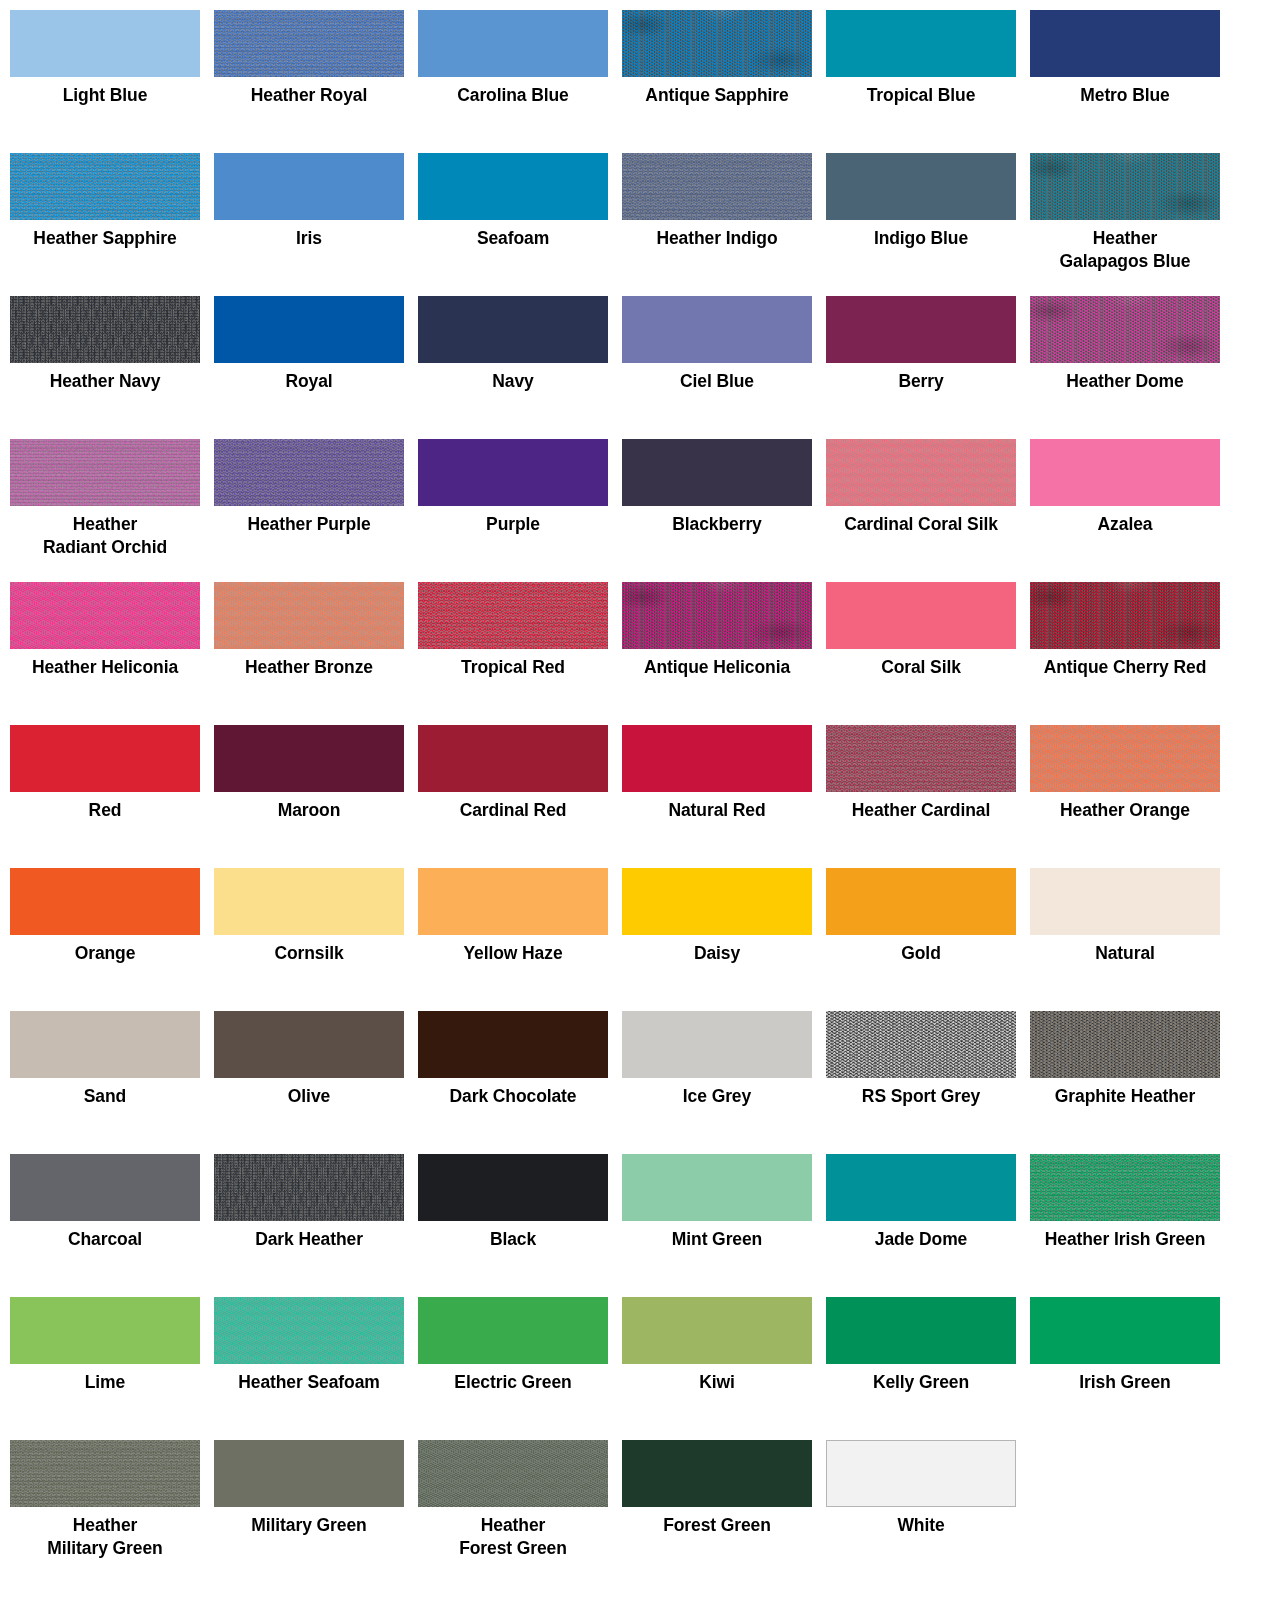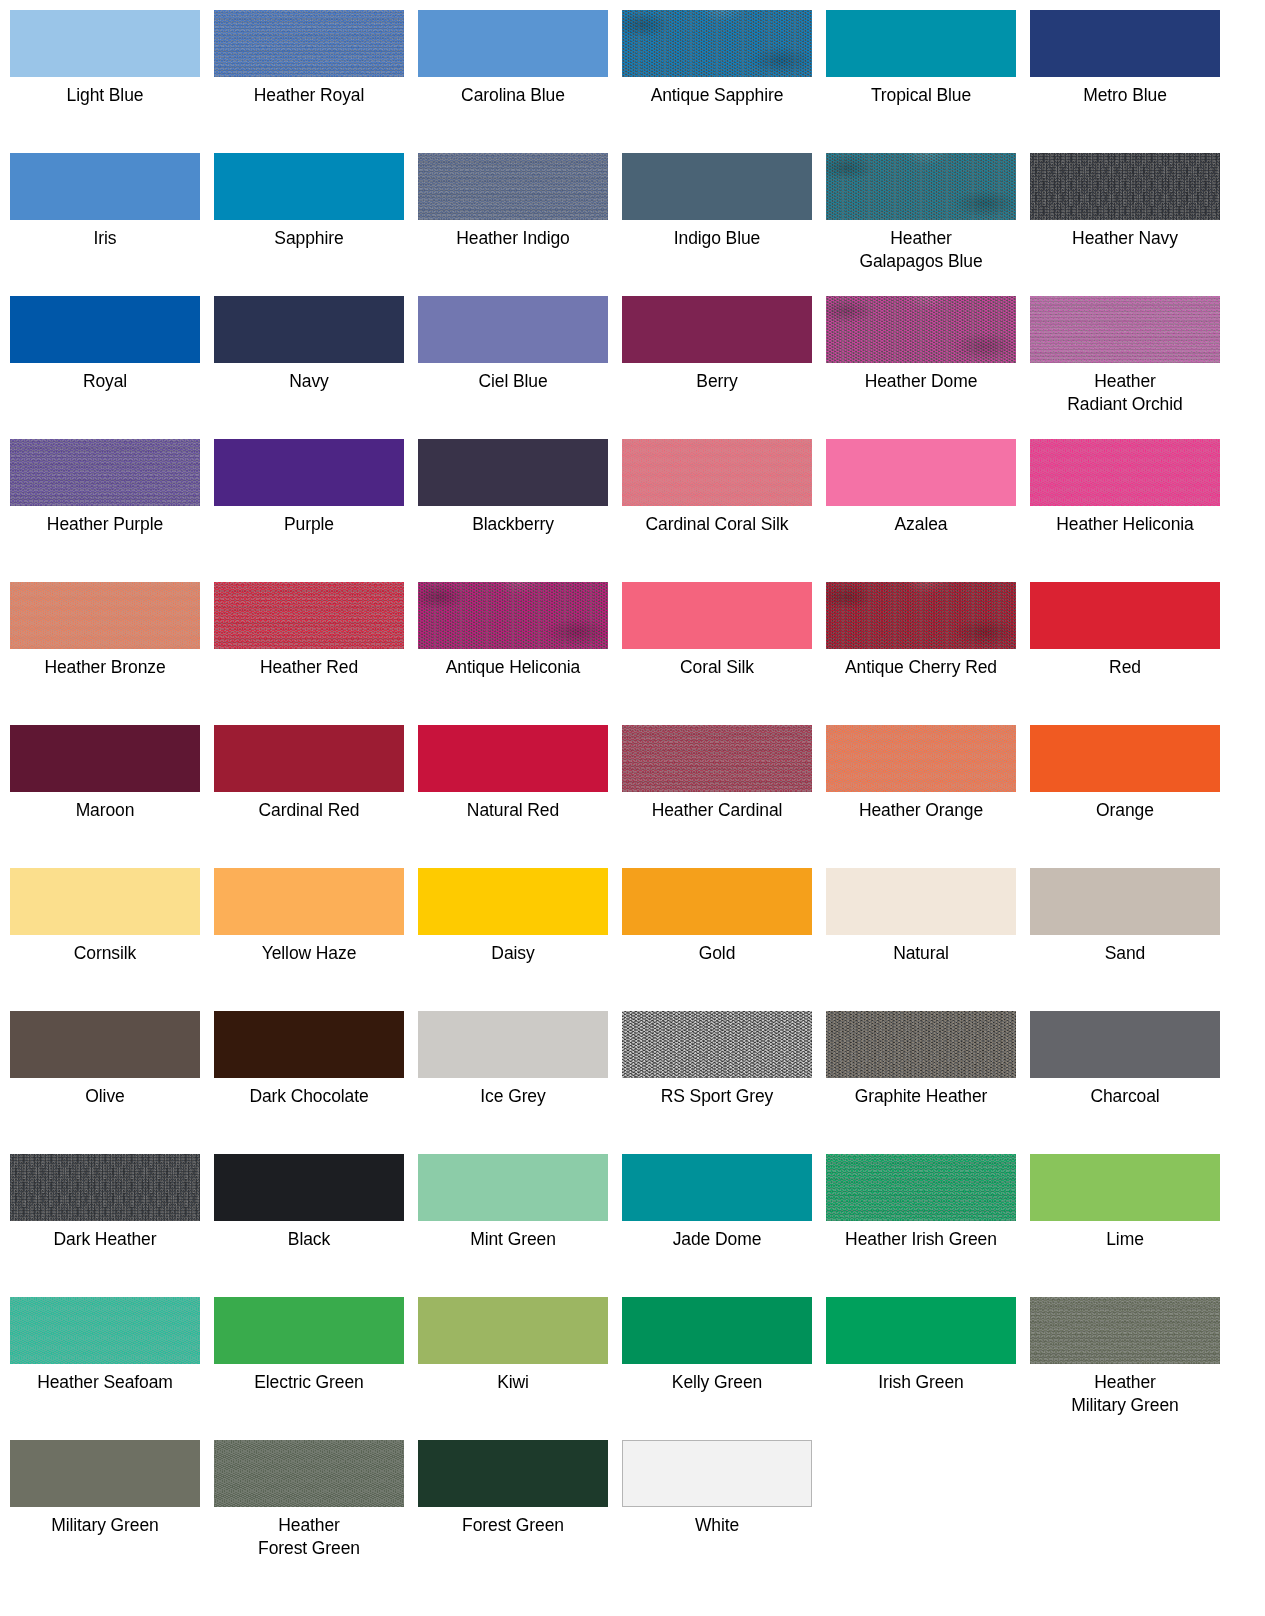--- a/index.html
+++ b/index.html
@@ -8,20 +8,21 @@
     margin: 0; padding: 0;
     background: #ffffff;
     font-family: "Liberation Sans", sans-serif;
   }
   #chart {
     position: relative;
     width: 1265px;
     height: 1592px;
     background: #ffffff;
     overflow: hidden;
+    font-weight: bold;
   }
   .grid {
     display: grid;
     grid-template-columns: repeat(6, 204px);
     grid-auto-rows: 143px;
     padding: 10px 0 0 10px;
     column-gap: 0;
     row-gap: 0;
   }
   .cell {
@@ -169,26 +170,30 @@
       </div>
       <div class="cell">
         <div class="swatch" title="Tropical Blue" style="background: rgb(0, 146, 170);"></div>
         <div class="label">Tropical Blue</div>
       </div>
       <div class="cell">
         <div class="swatch" title="Metro Blue" style="background: rgb(36, 59, 120);"></div>
         <div class="label">Metro Blue</div>
       </div>
       <div class="cell">
+        <div class="swatch tex knit" title="Heather Sapphire" style="background: rgb(27, 150, 214);"></div>
+        <div class="label">Heather Sapphire</div>
+      </div>
+      <div class="cell">
         <div class="swatch" title="Iris" style="background: rgb(77, 139, 204);"></div>
         <div class="label">Iris</div>
       </div>
       <div class="cell">
         <div class="swatch" title="Sapphire" style="background: rgb(0, 137, 184);"></div>
-        <div class="label">Sapphire</div>
+        <div class="label">Seafoam</div>
       </div>
       <div class="cell">
         <div class="swatch tex knit" title="Heather Indigo" style="background: rgb(92, 109, 146);"></div>
         <div class="label">Heather Indigo</div>
       </div>
       <div class="cell">
         <div class="swatch" title="Indigo Blue" style="background: rgb(74, 99, 117);"></div>
         <div class="label">Indigo Blue</div>
       </div>
       <div class="cell">
@@ -250,21 +255,21 @@
       <div class="cell">
         <div class="swatch tex jersey" title="Heather Heliconia" style="background: rgb(244, 51, 143);"></div>
         <div class="label">Heather Heliconia</div>
       </div>
       <div class="cell">
         <div class="swatch tex jersey" title="Heather Bronze" style="background: rgb(233, 129, 97);"></div>
         <div class="label">Heather Bronze</div>
       </div>
       <div class="cell">
         <div class="swatch tex knit" title="Heather Red" style="background: rgb(216, 42, 70);"></div>
-        <div class="label">Heather Red</div>
+        <div class="label">Tropical Red</div>
       </div>
       <div class="cell">
         <div class="swatch tex mottled" title="Antique Heliconia" style="background: rgb(194, 23, 124);"></div>
         <div class="label">Antique Heliconia</div>
       </div>
       <div class="cell">
         <div class="swatch" title="Coral Silk" style="background: rgb(244, 100, 126);"></div>
         <div class="label">Coral Silk</div>
       </div>
       <div class="cell">

